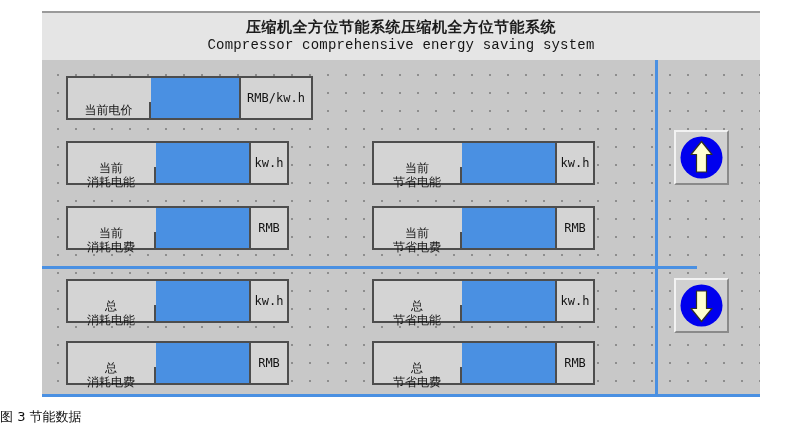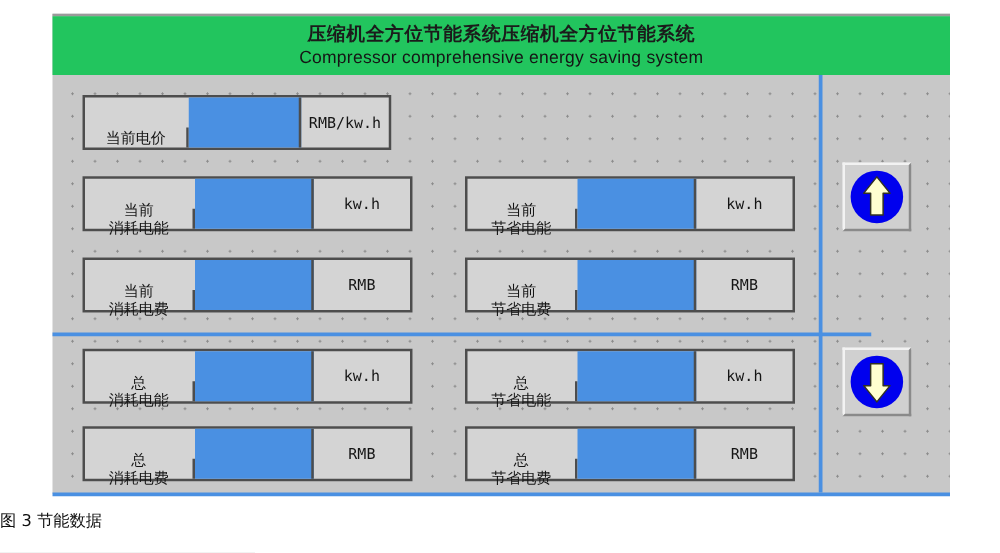--- a/index.html
+++ b/index.html
@@ -39,41 +39,41 @@
     pointer-events: none;
   }
 
   
   #title-banner {
     position: absolute;
     left: 0;
     top: 0;
     width: 100%;
     height: 47px;
-    background: #22c55e;
+    background: #e5e5e5;
     box-sizing: border-box;
     display: flex;
     flex-direction: column;
     align-items: center;
     justify-content: center;
   }
   #title-cn {
     font-size: 15px;
     font-weight: bold;
     color: #1b1b1b;
     letter-spacing: 0.5px;
     line-height: 18px;
     font-family: "DejaVu Sans", sans-serif;
   }
   #title-en {
     font-size: 14px;
     color: #151515;
     line-height: 19px;
     letter-spacing: 0.2px;
-    font-family: Liberation Sans, sans-serif;
+    font-family: Liberation Mono, monospace;
   }
 
   
   .sep-h {
     position: absolute;
     height: 3px;
     background: #4a90e2;
   }
   .sep-v {
     position: absolute;
@@ -127,21 +127,21 @@
     align-items: center;
     justify-content: center;
     font-family: "DejaVu Sans Mono", monospace;
     font-size: 12px;
     color: #141414;
     white-space: nowrap;
   }
   .row-price { width: 247px; }
   .row-price .cell-unit { min-width: 70px; border-radius: 15px; }
 
-  .row-std { width: 264px; }
+  .row-std { width: 223px; }
 
   
   .nav-button {
     position: absolute;
     width: 55px;
     height: 55px;
     box-sizing: border-box;
     background: #d0d0d0;
     border-top: 2px solid #f2f2f2;
     border-left: 2px solid #f2f2f2;

